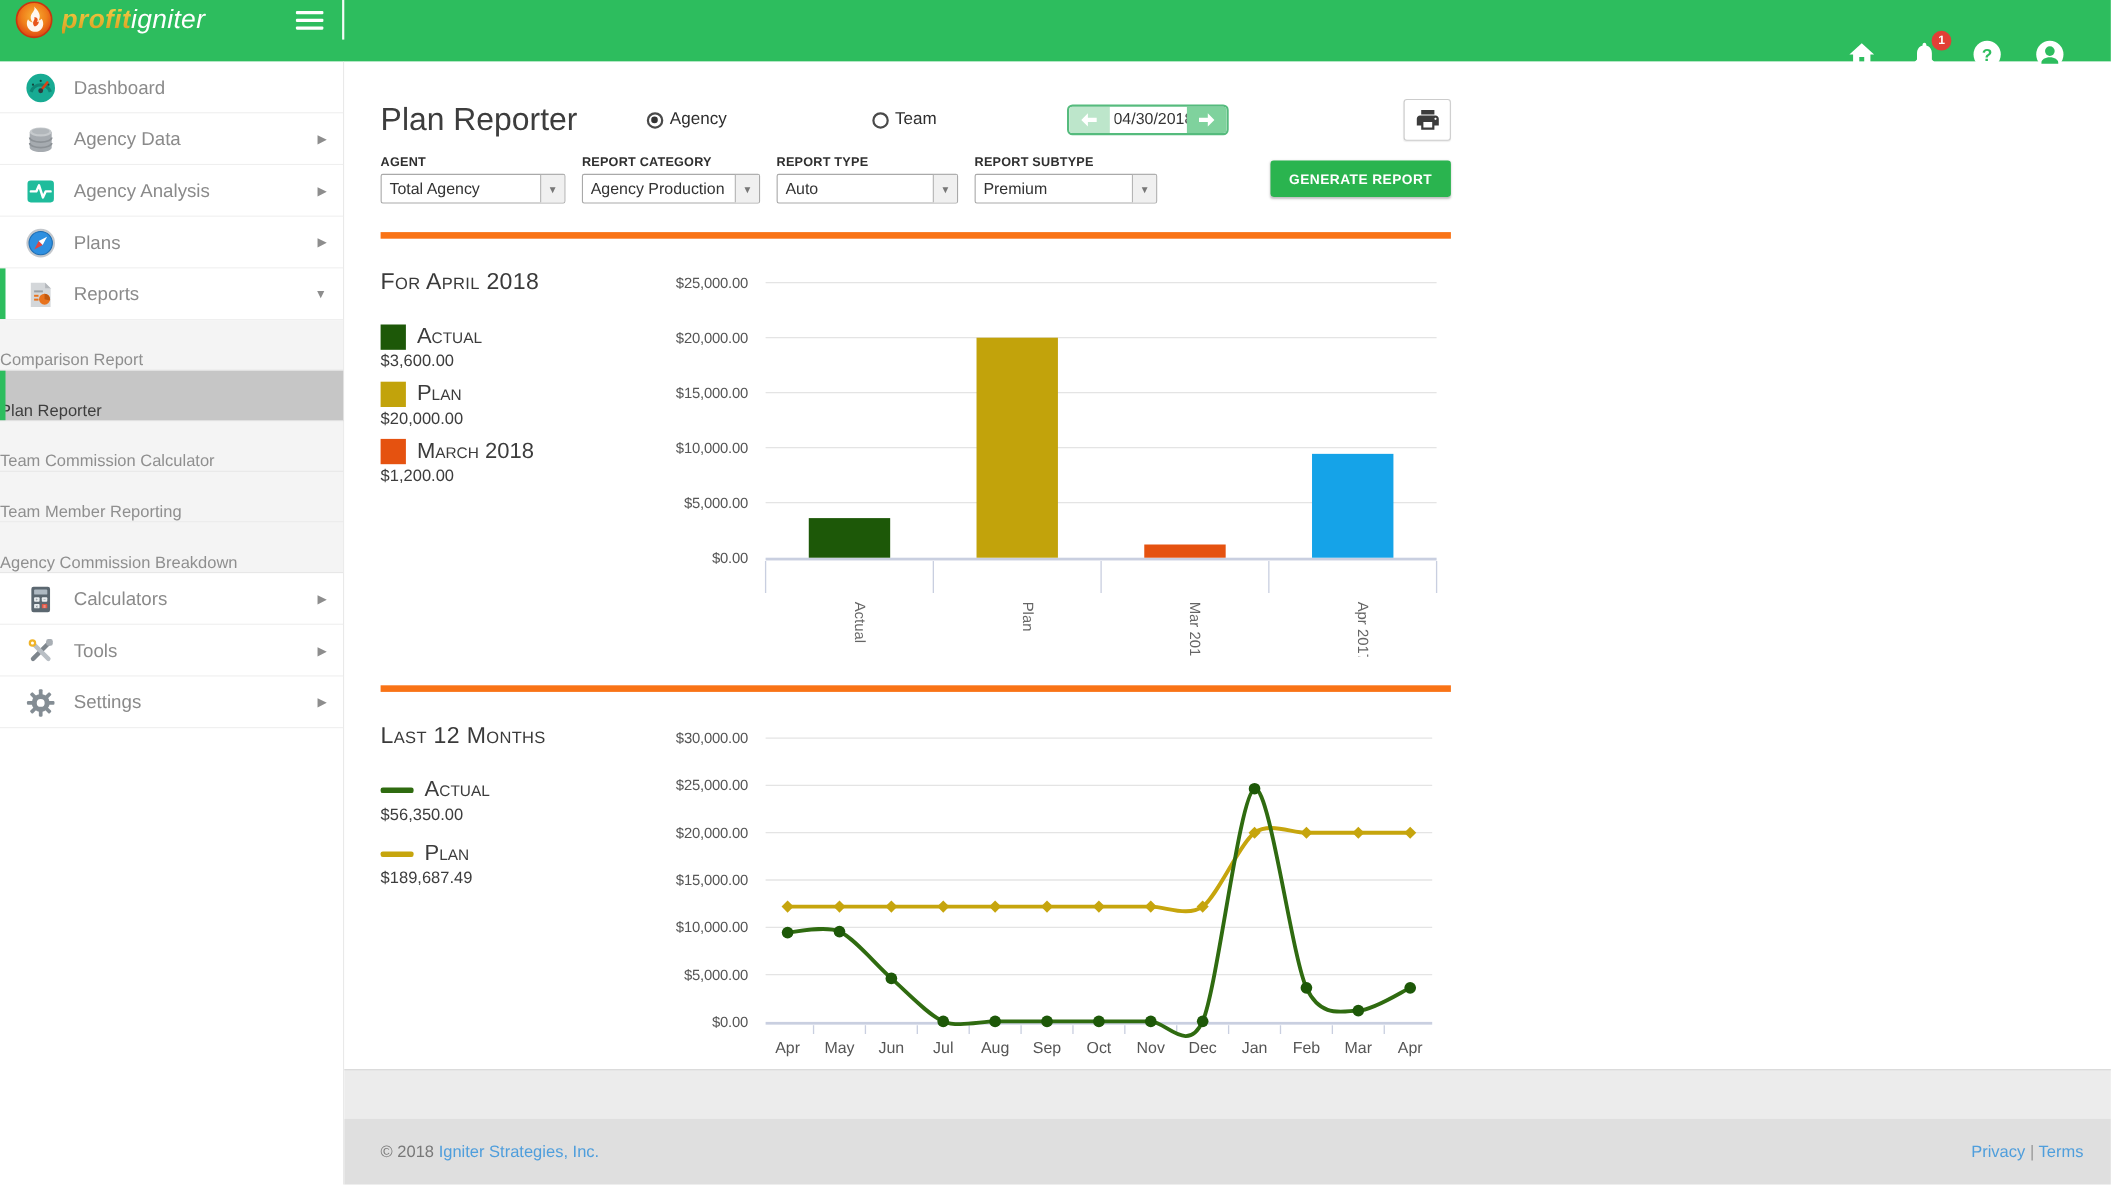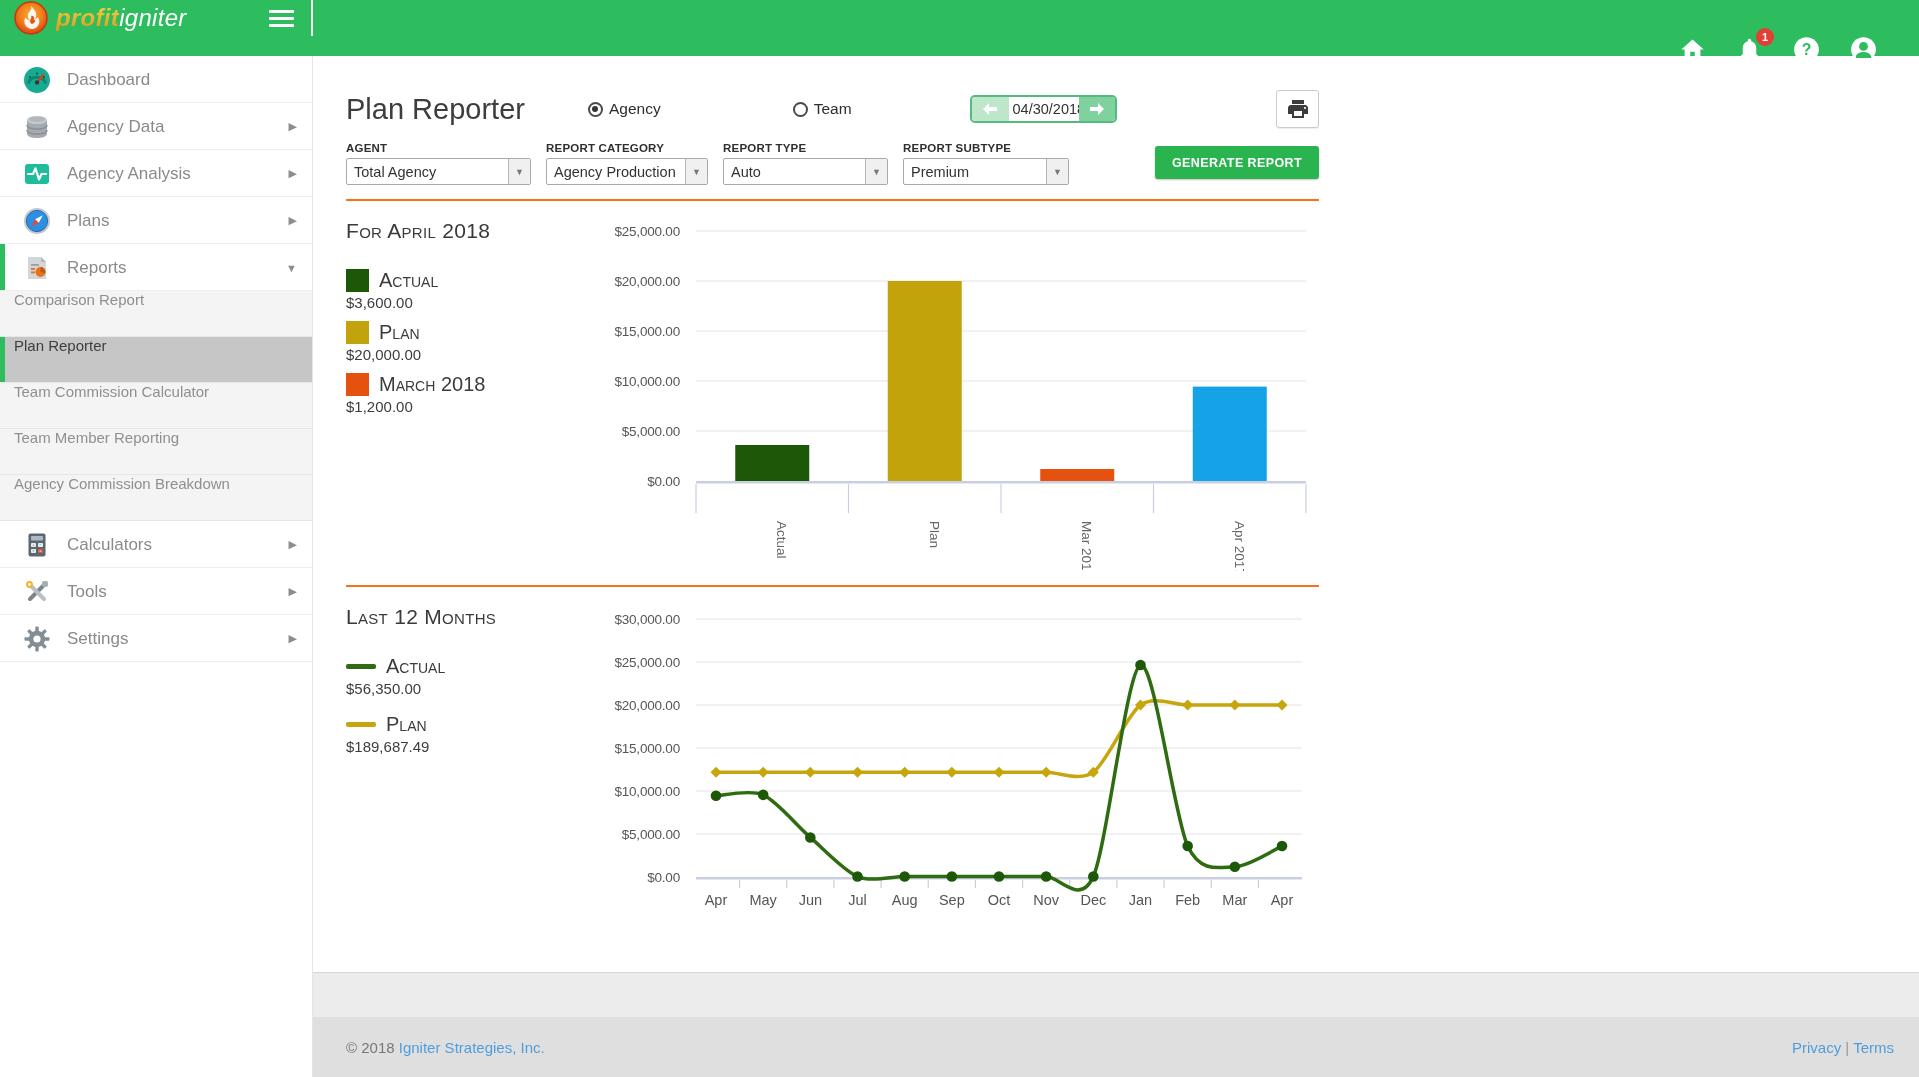--- a/index.html
+++ b/index.html
@@ -29,22 +29,22 @@
     text-align:center; border-radius:9px; padding:0 3px; }
   
   .shell { display:flex; height:1021px; }
   .sidebar { width:313px; flex-shrink:0; background:#fff; border-right:1px solid #e4e4e4; }
   .nav-item { height:47px; display:flex; align-items:center; padding:1px 15px 0 22px;
     border-bottom:1px solid #efefef; position:relative; color:#8a8a8a; font-size:17px; cursor:pointer; }
   .nav-item .nicon { width:30px; height:30px; margin-right:15px; flex-shrink:0; }
   .nav-item .nicon svg { width:100%; height:100%; display:block; }
   .nav-item.active::before { content:""; position:absolute; left:0; top:0; bottom:0; width:5px; background:#2dbd5e; }
   .chev { margin-left:auto; color:#8d8d8d; font-size:11px; }
-  .subnav-item { height:46px; background:#f4f4f4; display:flex; align-items:flex-start;
-    padding-left:14px; font-size:15px; color:#8f8f8f; border-bottom:1px solid #e7e7e7;
+  .subnav-item { height:46px; background:#f4f4f4; display:flex; align-items:flex-end;
+    font-size:15px; color:#8f8f8f; border-bottom:1px solid #e7e7e7;
     position:relative; cursor:pointer; }
   .subnav-item.selected { background:#c6c6c6; color:#3e3e3e; }
   .subnav-item.selected::before { content:""; position:absolute; left:0; top:0; bottom:0; width:5px; background:#2dbd5e; }
   
   .right-col { flex:1; display:flex; flex-direction:column; background:#fff; }
   .main { height:916px; }
   .content { padding-left:33px; width:1006px; }
   .page-header { display:flex; align-items:center; padding-top:30px; height:76px; }
   .page-title { font-size:29px; font-weight:400; color:#3d3d3d; margin:0; }
   .radio-opt { display:flex; align-items:center; font-size:15.5px; color:#2e2e2e; cursor:pointer; }
@@ -72,27 +72,27 @@
   .filter { margin-right:15px; }
   .filter-label { display:block; font-size:11.5px; font-weight:bold; color:#2f2f2f;
     letter-spacing:.2px; margin-bottom:4px; }
   .select-wrap { position:relative; }
   .select-wrap select { appearance:none; -webkit-appearance:none; width:100%; height:27px;
     border:1px solid #a9a9a9; border-radius:2px; background:#fff; font-size:14.5px;
     color:#333; padding:0 30px 0 7px; font-family:inherit; }
   .select-arrow { position:absolute; right:1px; top:1px; bottom:1px; width:22px;
     background:#f0f0f0; border-left:1px solid #b5b5b5; display:flex; align-items:center;
     justify-content:center; color:#777; font-size:9px; pointer-events:none; }
-  .w-agent { width:185px; } .w-cat { width:162px; } .w-type { width:165px; } .w-sub { width:166px; }
+  .w-agent { width:168px; } .w-cat { width:162px; } .w-type { width:165px; } .w-sub { width:166px; }
   .generate-btn { margin-left:auto; height:33px; padding:0 17px; background:#2ab44f;
     color:#fff; border:none; border-radius:3px; font-weight:bold; font-size:12.5px;
     letter-spacing:.4px; cursor:pointer; box-shadow:0 1px 2px rgba(0,0,0,.25);
     font-family:inherit; margin-bottom:6px; }
   
-  .section { border-top:2px solid #f97316; margin-top:14px; padding-top:18px; display:flex; }
+  .section { border-top:6px solid #f97316; margin-top:26px; padding-top:28px; display:flex; }
   .legend-col { width:218px; flex-shrink:0; }
   .section-title { font-variant:small-caps; font-size:21px; color:#3a3a3a;
     letter-spacing:.3px; margin:0 0 26px 0; font-weight:400; }
   .legend-entry { margin-bottom:10px; }
   .legend-head { display:flex; align-items:center; }
   .swatch-box { width:23px; height:23px; margin-right:10px; flex-shrink:0; }
   .swatch-line { width:30px; height:5px; border-radius:2px; margin-right:10px; flex-shrink:0; }
   .legend-label { font-variant:small-caps; font-size:20px; color:#3c3c3c; }
   .legend-value { font-size:15px; color:#3d3d3d; margin-top:2px; }
   .chart-box svg { display:block; }

